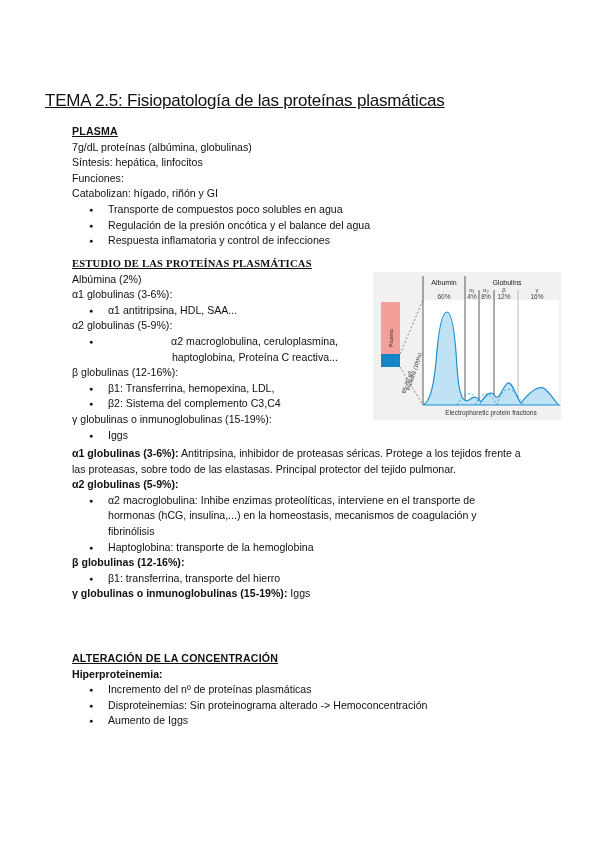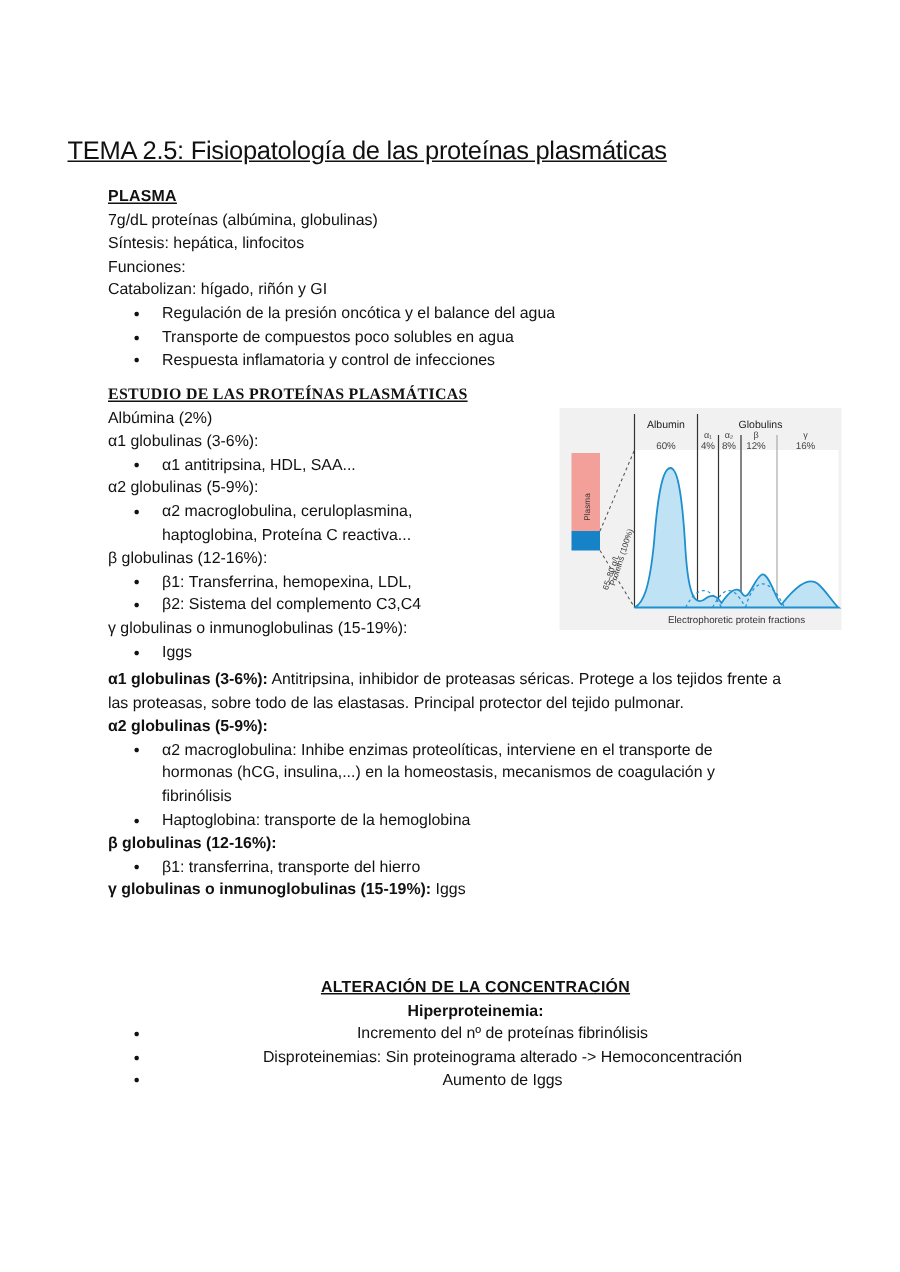--- a/index.html
+++ b/index.html
@@ -21,36 +21,36 @@
 
 <div class="title">TEMA 2.5: Fisiopatología de las proteínas plasmáticas</div>
 
 <div class="sec" style="top:124px;">
   <div class="h">PLASMA</div>
   <div>7g/dL proteínas (albúmina, globulinas)</div>
   <div>Síntesis: hepática, linfocitos</div>
   <div>Funciones:</div>
   <div>Catabolizan: hígado, riñón y GI</div>
   <ul>
+    <li>Transporte de compuestos poco solubles en agua</li>
     <li>Regulación de la presión oncótica y el balance del agua</li>
-    <li>Transporte de compuestos poco solubles en agua</li>
     <li>Respuesta inflamatoria y control de infecciones</li>
   </ul>
 </div>
 
 <div class="sec" style="top:256px; width:290px;">
   <div class="h" style="white-space:nowrap;font-family:Liberation Serif, serif;">ESTUDIO DE LAS PROTEÍNAS PLASMÁTICAS</div>
   <div>Albúmina (2%)</div>
   <div>α1 globulinas (3-6%):</div>
   <ul>
     <li>α1 antitripsina, HDL, SAA...</li>
   </ul>
   <div>α2 globulinas (5-9%):</div>
   <ul>
-    <li style="width:230px;">α2 macroglobulina, ceruloplasmina, haptoglobina, Proteína C reactiva...</li>
+    <li style="width:230px;text-align:right;">α2 macroglobulina, ceruloplasmina, haptoglobina, Proteína C reactiva...</li>
   </ul>
   <div>β globulinas (12-16%):</div>
   <ul>
     <li>β1: Transferrina, hemopexina, LDL,</li>
     <li>β2: Sistema del complemento C3,C4</li>
   </ul>
   <div>γ globulinas o inmunoglobulinas (15-19%):</div>
   <ul>
     <li>Iggs</li>
   </ul>
@@ -102,21 +102,21 @@
     <li style="width:395px;">α2 macroglobulina: Inhibe enzimas proteolíticas, interviene en el transporte de hormonas (hCG, insulina,...) en la homeostasis, mecanismos de coagulación y fibrinólisis</li>
     <li>Haptoglobina: transporte de la hemoglobina</li>
   </ul>
   <div class="b">β globulinas (12-16%):</div>
   <ul>
     <li>β1: transferrina, transporte del hierro</li>
   </ul>
   <div><span class="b">γ globulinas o inmunoglobulinas (15-19%):</span><span> Iggs</span></div>
 </div>
 
-<div class="sec" style="top:651px;text-align:center;">
+<div class="sec" style="top:651px;">
   <div class="h">ALTERACIÓN DE LA CONCENTRACIÓN</div>
   <div class="b">Hiperproteinemia:</div>
   <ul>
-    <li>Incremento del nº de proteínas fibrinólisis</li>
+    <li>Incremento del nº de proteínas plasmáticas</li>
     <li>Disproteinemias: Sin proteinograma alterado -&gt; Hemoconcentración</li>
     <li>Aumento de Iggs</li>
   </ul>
 </div>
 
 </body></html>

